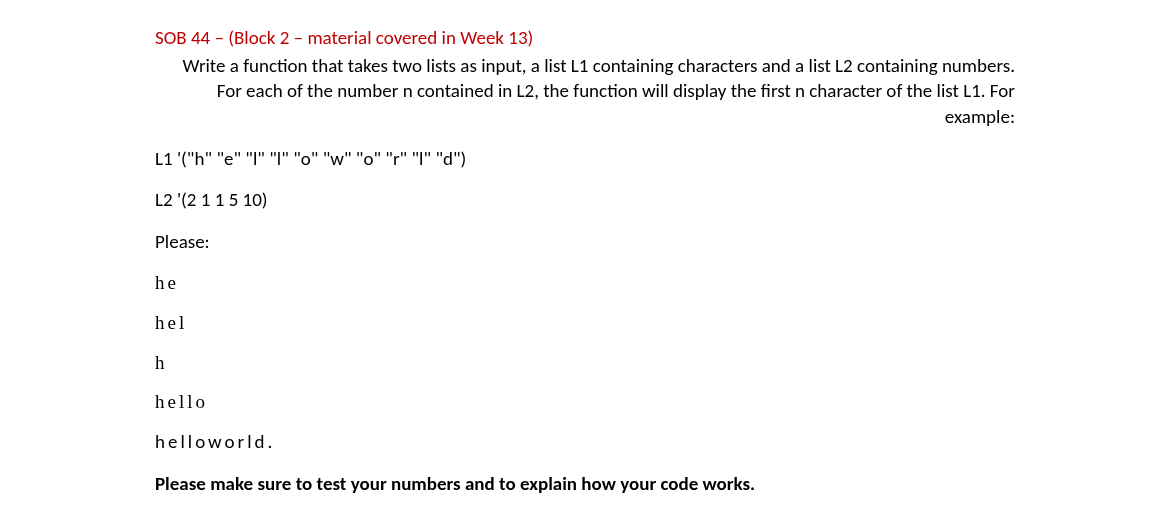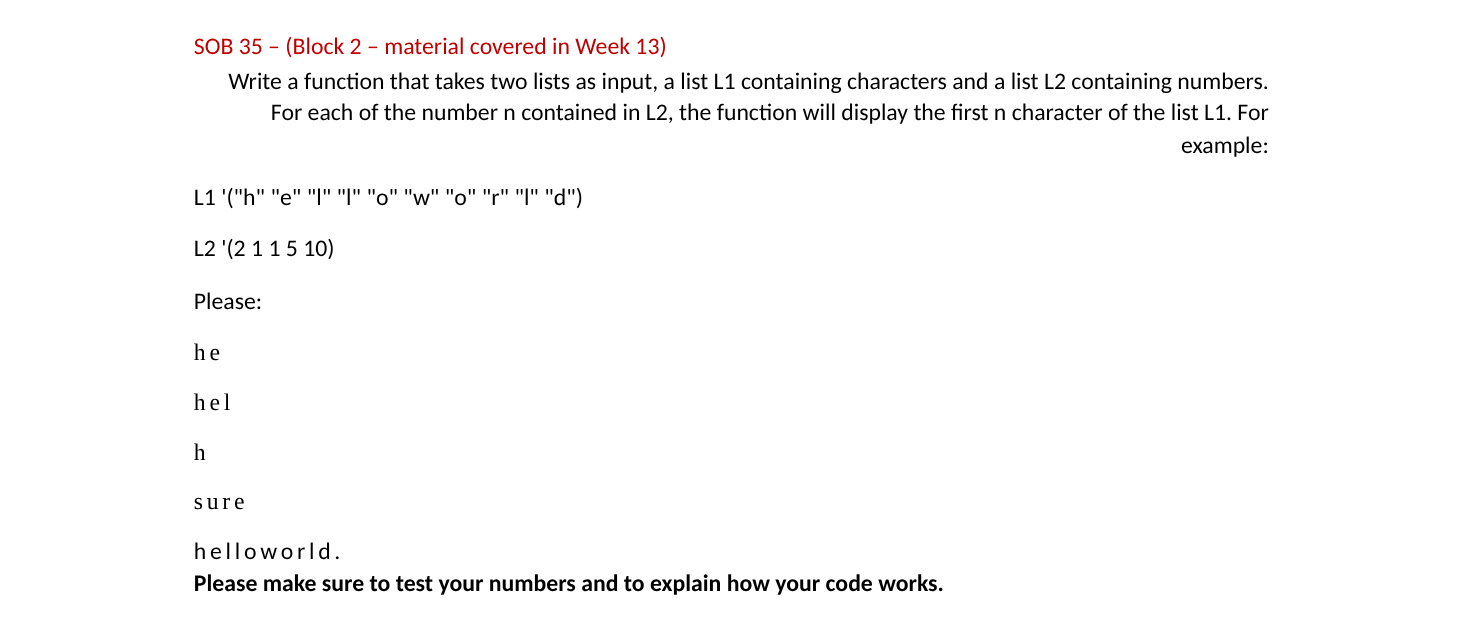--- a/index.html
+++ b/index.html
@@ -30,38 +30,39 @@
     }
     .output-label {
       margin-bottom: 16px;
     }
     .output-line {
       margin-bottom: 14px;
       letter-spacing: 3px;
       font-family: Liberation Serif, serif;
     }
     .output-line-last {
+      margin-bottom: 16px;
       letter-spacing: 3px;
     }
     .bold-note {
       font-weight: bold;
     }
   </style>
 </head>
 <body>
 
-<div class="heading-red">SOB 35 – (Block 2 – material covered in Week 13)</div>
+<div class="heading-red">SOB 44 – (Block 2 – material covered in Week 13)</div>
 
 <div class="description">Write a function that takes two lists as input, a list L1 containing characters and a list L2 containing numbers. For each of the number n contained in L2, the function will display the first n character of the list L1. For example:</div>
 
 <div class="example-line">L1 '("h" "e" "l" "l" "o" "w" "o" "r" "l" "d")</div>
 
 <div class="example-line">L2 '(2 1 1 5 10)</div>
 
 <div class="output-label">Please:</div>
 
 <div class="output-line">he</div>
 <div class="output-line">hel</div>
 <div class="output-line">h</div>
-<div class="output-line">sure</div>
+<div class="output-line">hello</div>
 <div class="output-line-last">helloworld.</div>
 
 <div class="bold-note">Please make sure to test your numbers and to explain how your code works.</div>
 
 </body></html>

